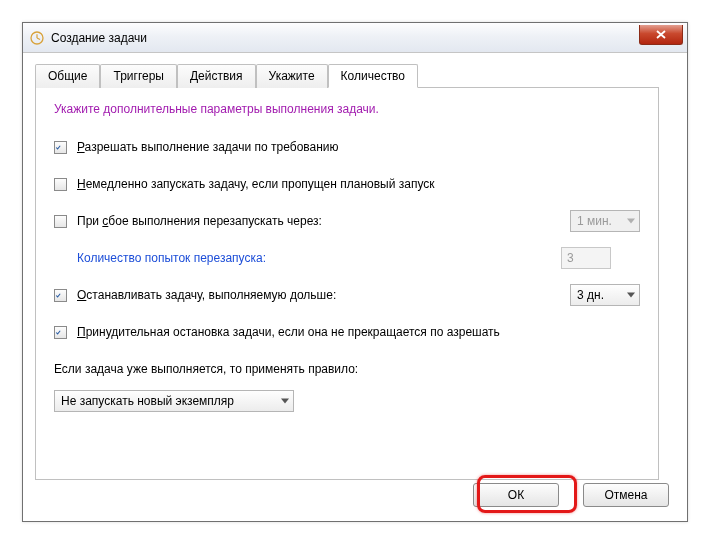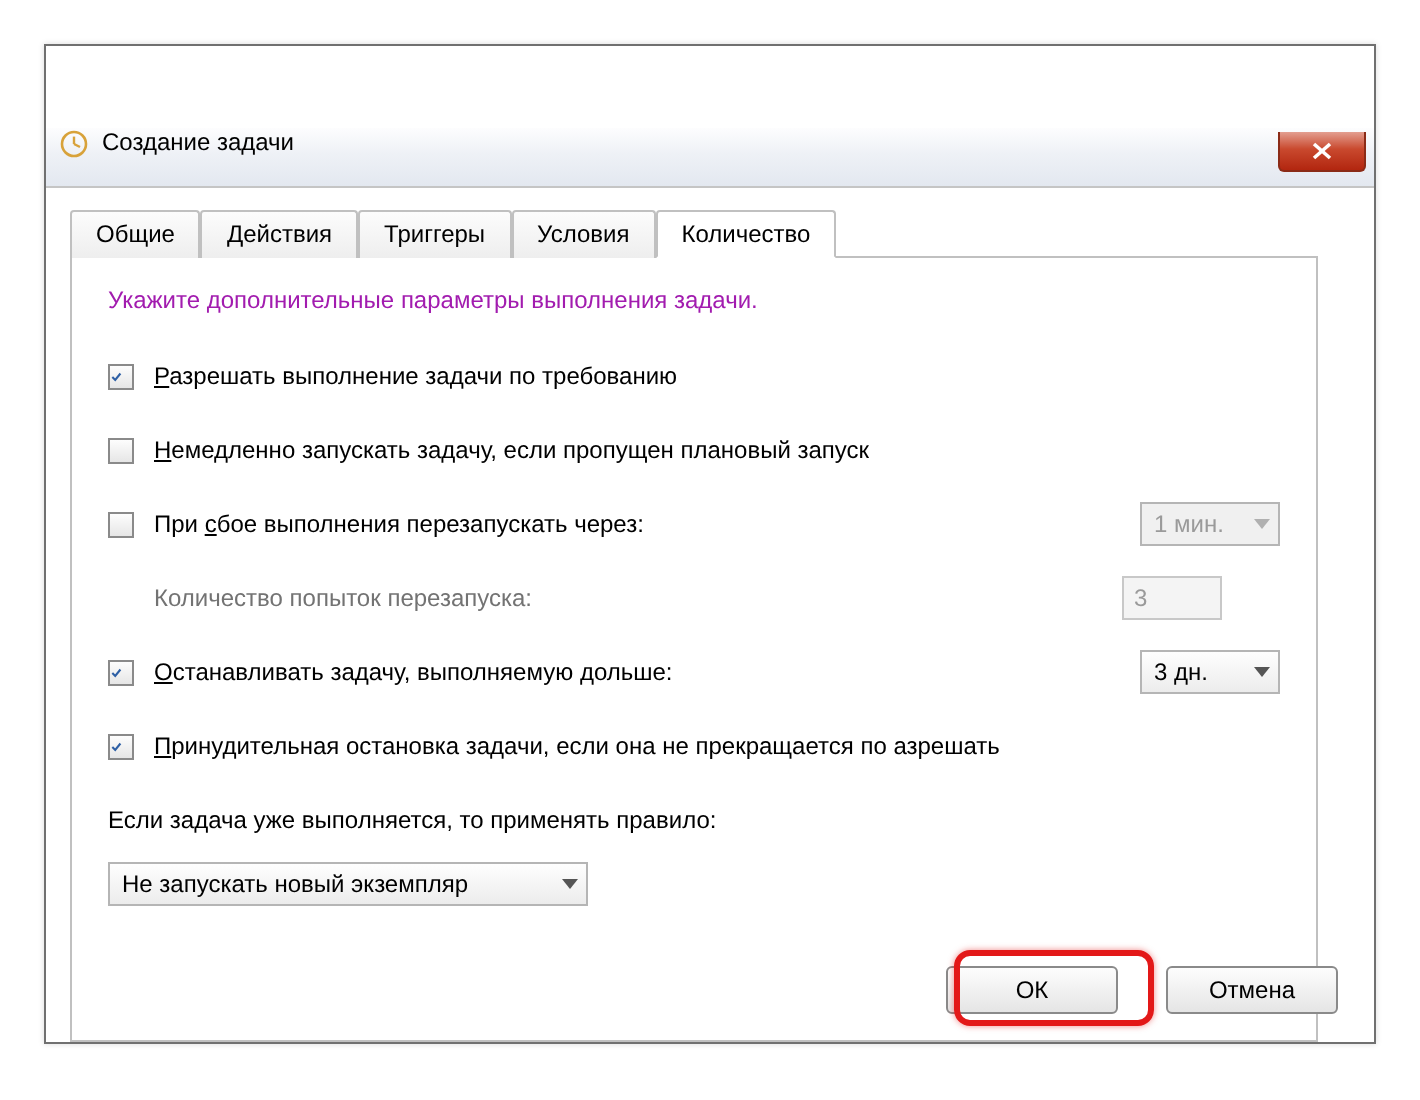--- a/index.html
+++ b/index.html
@@ -19,23 +19,23 @@
   height: 500px;
   background: #fff;
   border: 1px solid #707070;
   box-shadow: 0 0 3px rgba(0,0,0,0.15);
 }
 .titlebar {
   height: 30px;
   background: linear-gradient(#fdfdfe, #eef1f6 45%, #e3e8f0);
   border-bottom: 1px solid #c5c5c5;
   display: flex;
+  align-items: center;
   padding: 0 6px;
   position: relative;
-  margin-top: 41px;
 }
 .titlebar .icon {
   width: 16px; height: 16px;
   margin-right: 6px;
   display: flex; align-items: center; justify-content: center;
 }
 .titlebar .title { color: #000; }
 .close-btn {
   position: absolute;
   right: 4px; top: 2px;
@@ -101,21 +101,21 @@
 }
 .checkbox.checked::after {
   content:"";
   width:8px;height:8px;
   background: none;
 }
 .checkbox.checked svg { display:block; }
 .checkbox svg { display:none; }
 .lbl { color:#000; }
 .lbl .ul { text-decoration: underline; }
-.lbl.disabled { color:#737373; }
+.lbl.disabled { color:#1d4ed8; }
 .indent { margin-left:23px; }
 .selectbox {
   height:22px;
   border:1px solid #b5b5b5;
   background:linear-gradient(#fefefe,#ececec);
   padding: 0 22px 0 6px;
   display:inline-flex;
   align-items:center;
   position:relative;
   min-width:70px;
@@ -200,23 +200,23 @@
       <svg width="10" height="9" viewBox="0 0 10 9">
         <line x1="1" y1="1" x2="9" y2="8" stroke="#fff" stroke-width="1.8"></line>
         <line x1="9" y1="1" x2="1" y2="8" stroke="#fff" stroke-width="1.8"></line>
       </svg>
     </div>
   </div>
 
   <div class="content">
     <div class="tabs">
       <div class="tab">Общие</div>
+      <div class="tab">Триггеры</div>
       <div class="tab">Действия</div>
-      <div class="tab">Триггеры</div>
-      <div class="tab">Условия</div>
+      <div class="tab">Укажите</div>
       <div class="tab active">Количество</div>
     </div>
 
     <div class="tab-panel">
       <div class="desc">Укажите дополнительные параметры выполнения задачи.</div>
 
       <div class="row">
         <span class="checkbox checked">
           <svg width="11" height="11" viewBox="0 0 11 11">
               <polyline points="2,5.5 4.5,8 9,2.5" fill="none" stroke="#2d5fa5" stroke-width="1.8"></polyline>

